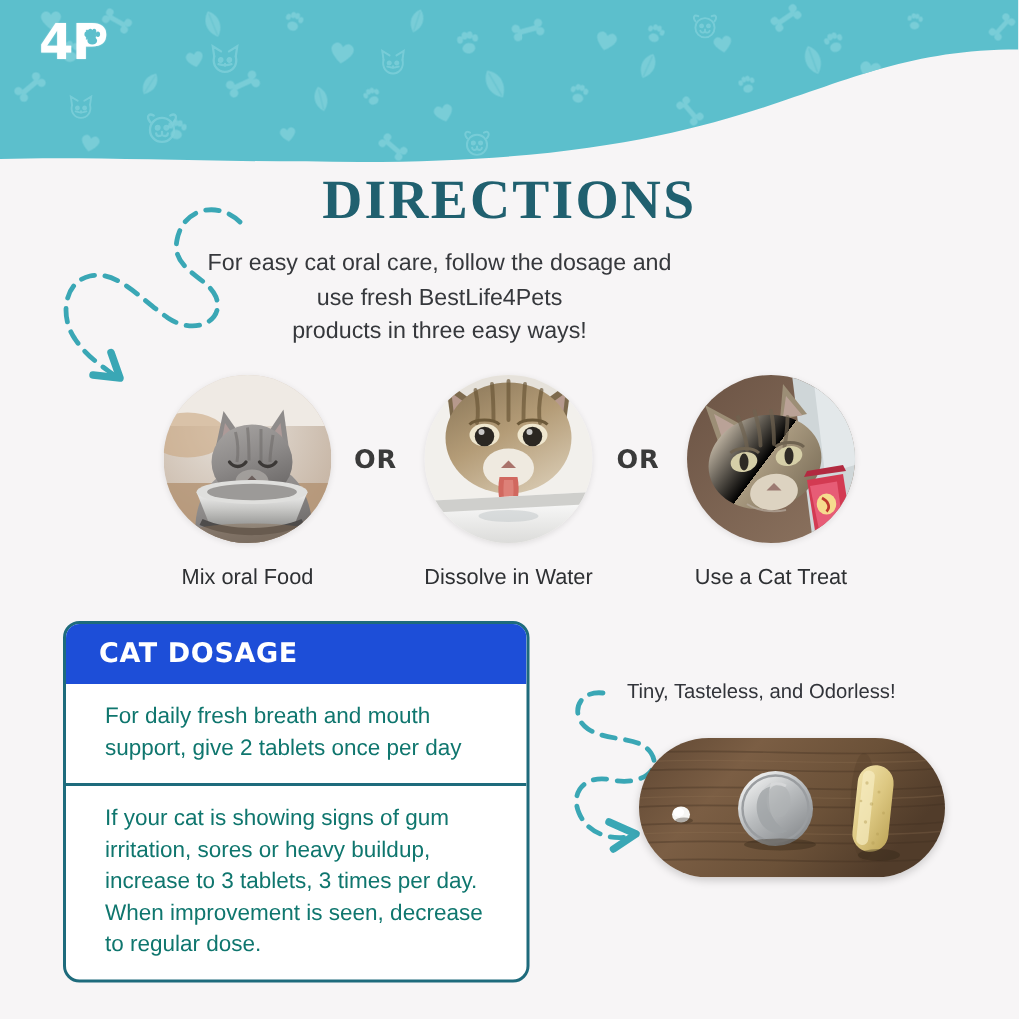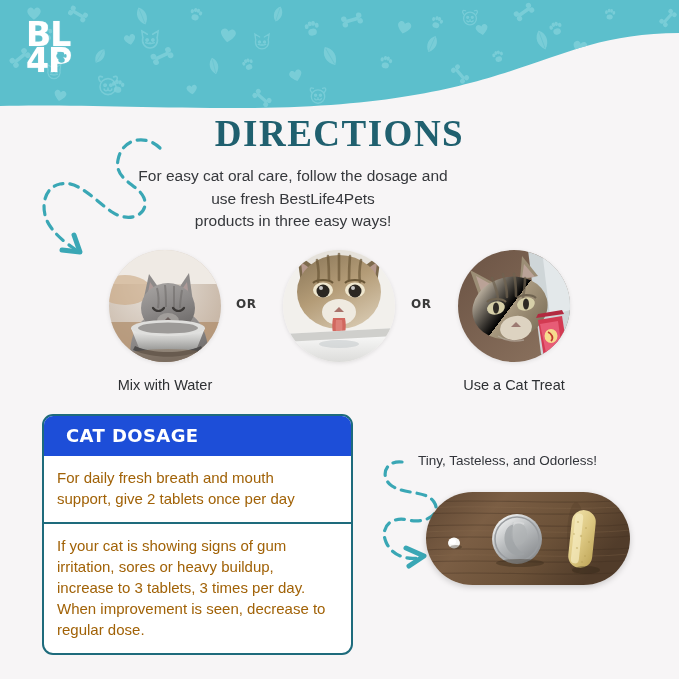--- a/index.html
+++ b/index.html
@@ -127,21 +127,21 @@
     font-size: 14.5px;
     white-space: nowrap;
   }
 
   .or-sep {
     position: absolute;
     top: 47px;
     color: #3a3a3a;
     font-family: "DejaVu Sans", sans-serif;
     font-weight: bold;
-    font-size: 12px;
+    font-size: 17px;
     letter-spacing: 0.5px;
   }
   .or-0 { left: 236px; }
   .or-1 { left: 411px; }
 
   
   #dosage-card {
     position: absolute;
     top: 414px;
     left: 42px;
@@ -154,22 +154,22 @@
   #dosage-header {
     background: #1d4ed8;
     color: #ffffff;
     padding: 9px 20px 10px 22px;
     font-family: "DejaVu Sans", sans-serif;
     font-weight: bold;
     font-size: 18px;
     letter-spacing: 0.4px;
   }
   .dosage-block {
-    padding: 11px 20px 13px 13px;
-    color: #a16207;
+    padding: 11px 20px 13px 26px;
+    color: #0f766e;
     font-size: 15px;
     line-height: 21px;
   }
   #dosage-block-1 { border-bottom: 2px solid #1e6b7c; }
 
   
   #tablet-caption {
     position: absolute;
     top: 453px;
     left: 418px;
@@ -283,21 +283,20 @@
         <use href="#dogG" transform="translate(318,96) scale(1.05)"></use>
         <use href="#catG" transform="translate(150,40) scale(1.2)"></use>
         <use href="#catG" transform="translate(262,42) scale(1.05)"></use>
         <use href="#catG" transform="translate(54,72) scale(1.0)"></use>
         <use href="#dogG" transform="translate(470,18) scale(1.0)"></use>
       </g>
     </g>
   </svg>
 
   <div id="brand-logo">
-    <div class="logo-row">BL</div>
     <div class="logo-row logo-row-2">
       <span>4P</span>
       <svg class="logo-paw" viewBox="-6 -6 12 12">
         <g fill="#5cbfcc">
           <ellipse cx="0" cy="2.4" rx="3" ry="2.4"></ellipse>
           <ellipse cx="-3.5" cy="-1.5" rx="1.3" ry="1.7"></ellipse>
           <ellipse cx="-1.2" cy="-3.2" rx="1.3" ry="1.7"></ellipse>
           <ellipse cx="1.2" cy="-3.2" rx="1.3" ry="1.7"></ellipse>
           <ellipse cx="3.5" cy="-1.5" rx="1.3" ry="1.7"></ellipse>
         </g>
@@ -367,21 +366,21 @@
         <ellipse cx="59" cy="71" rx="11" ry="8" fill="#a7a3a0" opacity="0.85"></ellipse>
         <path d="M59,67 L56,70 L62,70 Z" fill="#6b5f5c"></path>
 
         <path d="M22,78 L96,78 L88,98 C70,104 44,104 30,98 Z" fill="url(#bowl0)"></path>
         <ellipse cx="59" cy="78" rx="37" ry="8" fill="#dfdfdd"></ellipse>
         <ellipse cx="59" cy="78" rx="30" ry="5.5" fill="#9c9a98"></ellipse>
         <path d="M26,96 C44,104 74,104 92,96 L94,100 C74,109 44,109 24,100 Z" fill="#4e4c4b"></path>
         <ellipse cx="59" cy="106" rx="44" ry="7" fill="#8a6f54" opacity="0.45"></ellipse>
       </svg>
     </div>
-    <div class="method-label">Mix with Water</div>
+    <div class="method-label">Mix oral Food</div>
   </div>
 
   <div class="or-sep or-0">OR</div>
 
   <div class="method method-1">
     <div class="method-circle">
       <svg width="112" height="112" viewBox="0 0 112 112">
         <defs>
           <linearGradient id="fur1" x1="0.2" y1="0" x2="0.8" y2="1">
             <stop offset="0%" stop-color="#8f7b5c"></stop>
@@ -423,20 +422,21 @@
         <path d="M56,57 L51,62 L61,62 Z" fill="#a9736b"></path>
 
         <path d="M50,68 C48,78 50,90 56,92 C62,90 64,78 62,68 Z" fill="#d1685f"></path>
         <path d="M53,70 C52,79 53,87 56,89 C59,87 60,79 59,70 Z" fill="#e08a80" opacity="0.75"></path>
 
         <path d="M0,84 L112,78 L112,112 L0,112 Z" fill="url(#sink1)"></path>
         <path d="M0,84 L112,78 L112,86 L0,92 Z" fill="#cfcfcc"></path>
         <ellipse cx="56" cy="94" rx="20" ry="4" fill="#c0c6c8" opacity="0.5"></ellipse>
       </svg>
     </div>
+    <div class="method-label">Dissolve in Water</div>
   </div>
 
   <div class="or-sep or-1">OR</div>
 
   <div class="method method-2">
     <div class="method-circle">
       <svg width="112" height="112" viewBox="0 0 112 112">
         <defs>
           <linearGradient id="fur2" x1="0.1" y1="0.1" x2="0.9" y2="0.9">
             <stop offset="0%" stop-color="#cfc3b0"></stop>

